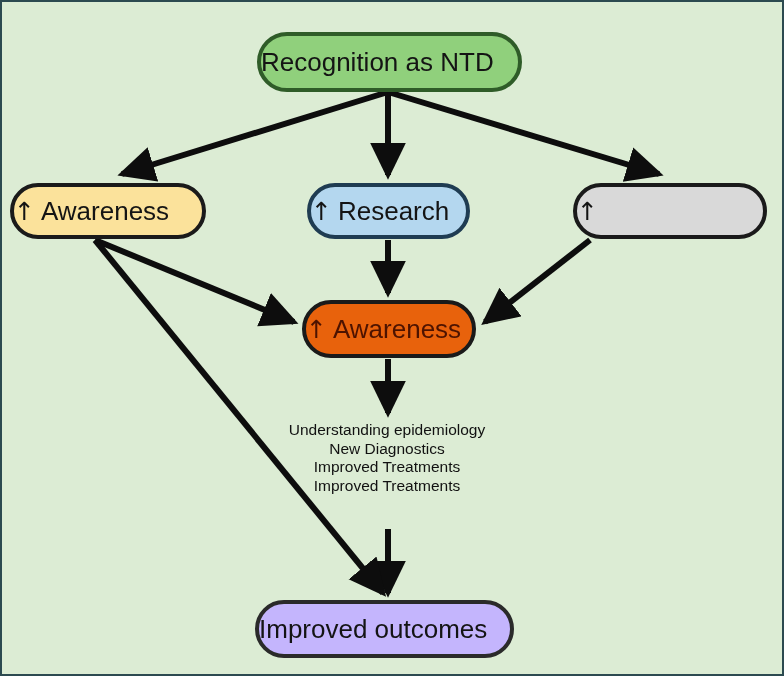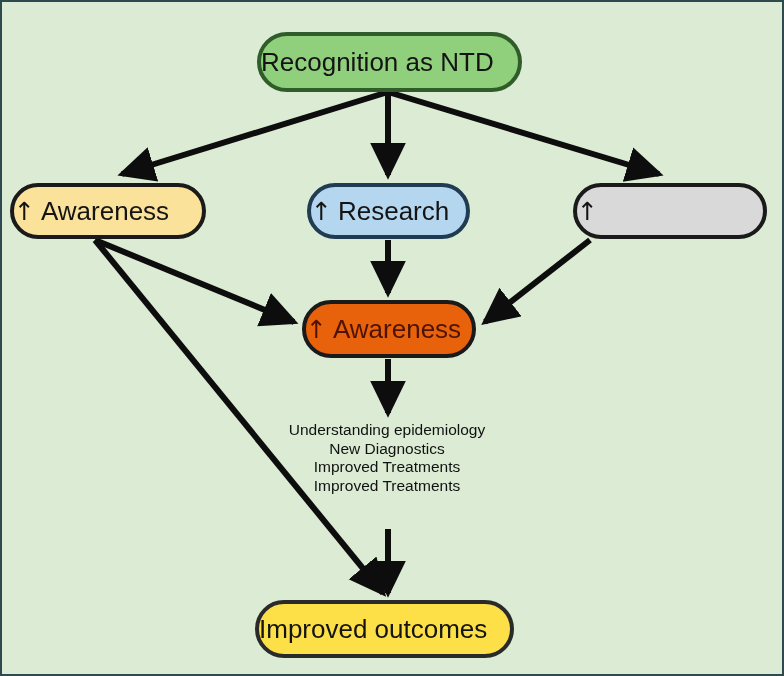--- a/index.html
+++ b/index.html
@@ -73,21 +73,21 @@
   #node-research {
     left: 300px; top: 298px; width: 174px; height: 58px;
     background: #e8620c;
     border-color: #1a1a1a;
     border-radius: 30px;
     font-size: 26px;
     color: #4d1300;
   }
   #node-outcomes {
     left: 253px; top: 598px; width: 259px; height: 58px;
-    background: #fde047;
+    background: #c4b5fd;
     border-color: #2a2a2a;
     font-size: 26px;
     color: #141414;
   }
   .arrow-glyph {
     font-family: "DejaVu Sans", sans-serif;
     margin-right: 6px;
     font-size: 25px;
     display: inline-block;
   }

